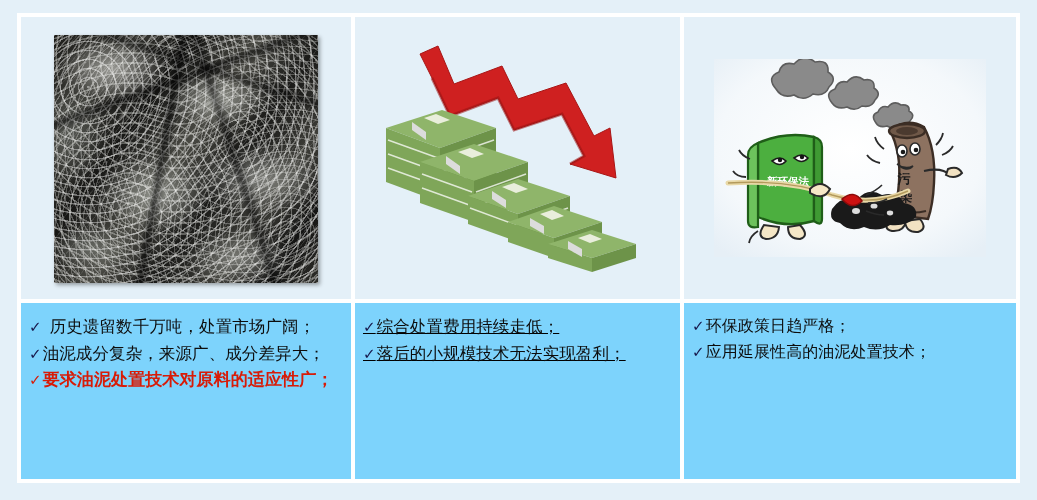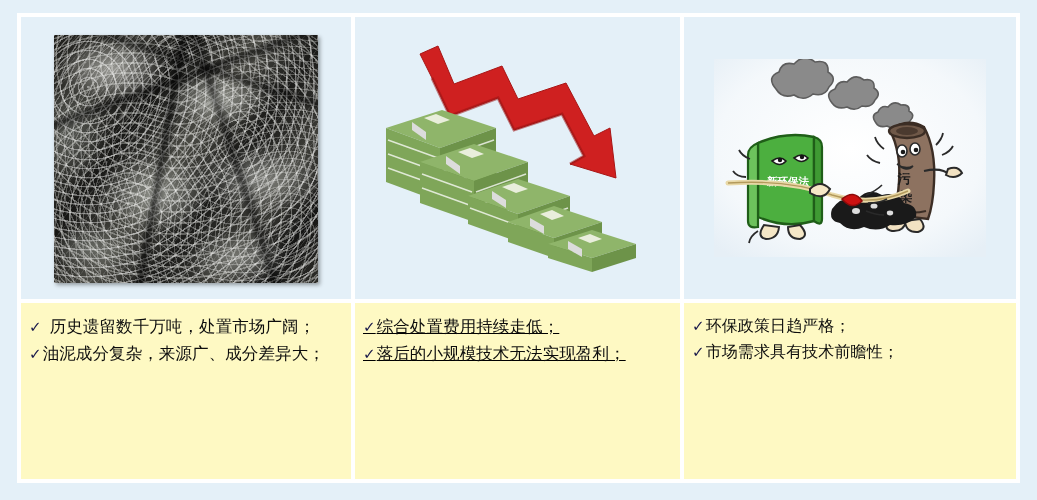--- a/index.html
+++ b/index.html
@@ -55,21 +55,21 @@
   .col-2 { width: 329px; text-decoration: underline; }
   .col-3 { flex: 1 1 auto; }
 
   .cell-img {
     background: #e4f0f8;
     display: flex;
     align-items: center;
     justify-content: center;
   }
   .cell-txt {
-    background: #fef9c3;
+    background: #7dd3fc;
     padding: 10px 6px 6px 8px;
   }
 
   
   .sludge-frame {
     width: 264px;
     height: 248px;
     position: relative;
     overflow: hidden;
     box-shadow: 2px 2px 4px rgba(0,0,0,0.35);
@@ -350,27 +350,28 @@
           </svg>
         </div>
       </div>
     </div>
 
     <div class="row row-text">
 
       <div class="cell cell-txt col-1 c1">
         <span class="bullet lead"><span class="tick">✓</span><span>历史遗留数千万吨，处置市场广阔；</span></span>
         <span class="bullet"><span class="tick">✓</span><span>油泥成分复杂，来源广、成分差异大；</span></span>
+        <span class="bullet hl"><span class="tick">✓</span><span>要求油泥处置技术对原料的适应性广；</span></span>
       </div>
 
       <div class="cell cell-txt col-2 c2">
         <span class="bullet"><span class="tick">✓</span><span>综合处置费用持续走低；</span></span>
         <span class="bullet"><span class="tick">✓</span><span>落后的小规模技术无法实现盈利；</span></span>
       </div>
 
       <div class="cell cell-txt col-3 c3">
         <span class="bullet"><span class="tick">✓</span><span>环保政策日趋严格；</span></span>
-        <span class="bullet"><span class="tick">✓</span><span>市场需求具有技术前瞻性；</span></span>
+        <span class="bullet"><span class="tick">✓</span><span>应用延展性高的油泥处置技术；</span></span>
       </div>
     </div>
 
   </div>
 </div>
 
 </body></html>

